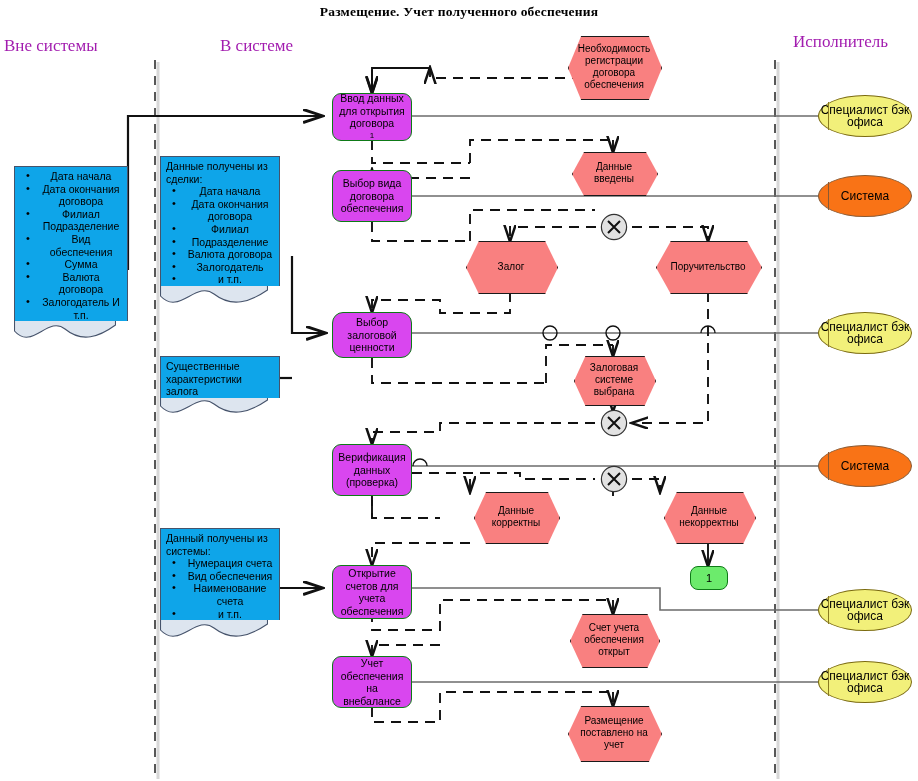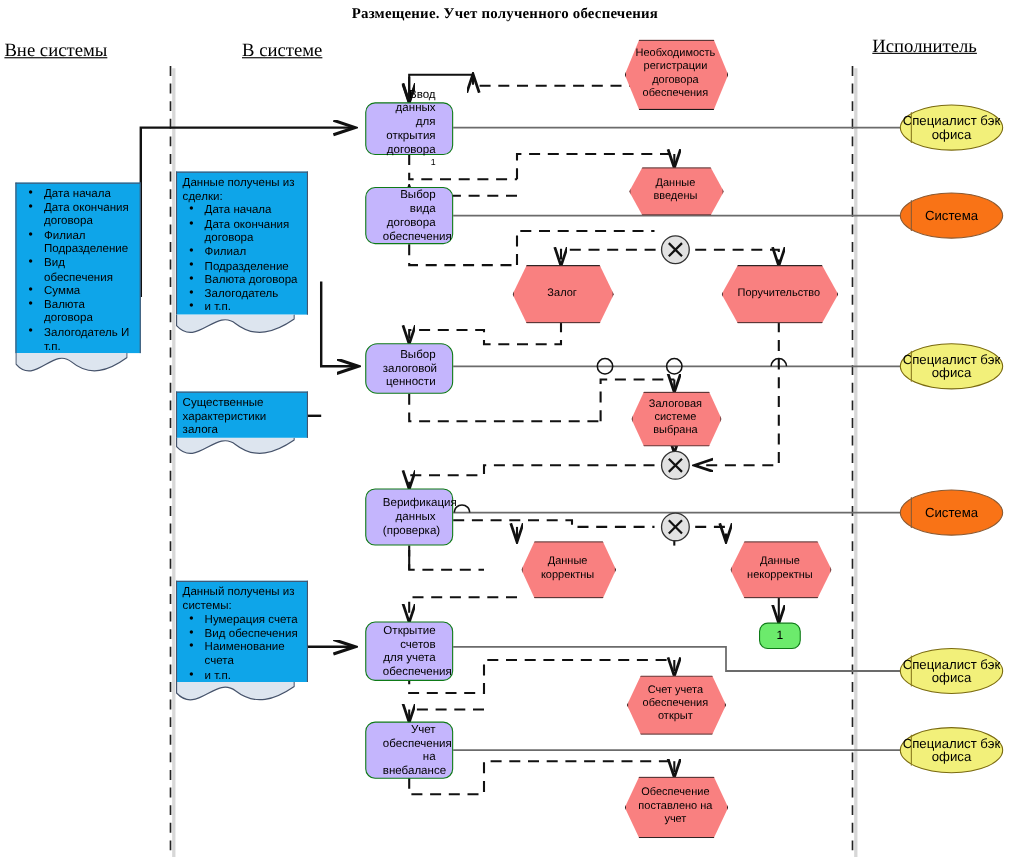--- a/index.html
+++ b/index.html
@@ -13,28 +13,28 @@
   
   .title{
     left:0;top:4px;width:918px;text-align:center;
     font-family:"Liberation Serif","DejaVu Serif",serif;
     font-weight:bold;font-size:13.5px;letter-spacing:.2px;
   }
 
   
   .colhead{
     font-family:"Liberation Serif","DejaVu Serif",serif;
-    font-size:17px;color:#000000;white-space:nowrap;text-decoration:underline;
+    font-size:17px;color:#a21caf;white-space:nowrap;
   }
 
   
   .proc{
-    background:#c4b5fd;border:1.4px solid #0e7a17;border-radius:9px;
-    display:flex;align-items:center;justify-content:center;text-align:right;
-    font-size:10.5px;line-height:12.5px;color:#000;padding:2px 15px;
+    background:#d946ef;border:1.4px solid #0e7a17;border-radius:9px;
+    display:flex;align-items:center;justify-content:center;text-align:center;
+    font-size:10.5px;line-height:12.5px;color:#000;padding:2px 3px;
     box-shadow:0 0 0 0 transparent;
   }
   .proc span{display:block;width:100%;}
   .proc .sub{font-size:8px;}
 
   
   .hexwrap{display:flex;align-items:center;justify-content:center;text-align:center;}
   .hex{
     position:absolute;left:0;top:0;width:100%;height:100%;
     background:#f98080;border:1.3px solid #1a1a1a;
@@ -51,21 +51,21 @@
   .role.system{background:#f97316;border-color:#8a5a33;}
   .role .tick{position:absolute;left:9px;top:16%;height:68%;width:1.3px;background:#8a7a20;}
   .role.system .tick{background:#8a5a33;}
 
   
   .note{
     background:#0ea5e9;border:1.1px solid #46536b;border-bottom:none;
     font-size:10.5px;line-height:12.6px;color:#000;padding:3px 5px 0 5px;
   }
   .noteTail{display:block;}
-  .note ul{margin:0;padding:0 0 0 20px;list-style:none;}
+  .note ul{margin:0;padding:0 0 0 20px;list-style:none;text-align:center;}
   .note li{position:relative;}
   .note li:before{content:"\2022";position:absolute;left:-14px;top:-1px;font-size:11px;}
   .note .hdr{margin:0 0 0 0;}
 
   
   .conn1{
     background:#6ceb6c;border:1.4px solid #0e7a17;border-radius:8px;
     display:flex;align-items:center;justify-content:center;font-size:11px;color:#000;
   }
 </style>
@@ -307,21 +307,21 @@
     <div class="hexlbl">Данные некорректны</div>
   </div>
 
   <div class="abs hexwrap" style="left:570px;top:614px;width:88px;height:52px;">
     <div class="hex"></div>
     <div class="hexlbl">Счет учета обеспечения открыт</div>
   </div>
 
   <div class="abs hexwrap" style="left:568px;top:706px;width:92px;height:54px;">
     <div class="hex"></div>
-    <div class="hexlbl">Обеспечение поставлено на учет</div>
+    <div class="hexlbl">Размещение поставлено на учет</div>
   </div>
 
   <div class="abs" style="left:600px;top:213px;width:28px;height:28px;">
     <svg width="28" height="28" viewBox="0 0 28 28">
       <circle cx="14" cy="14" r="12.6" fill="#e2e2e2" stroke="#333" stroke-width="1.2"></circle>
       <path d="M8,8 L20,20 M20,8 L8,20" stroke="#111" stroke-width="2" fill="none"></path>
     </svg>
   </div>
 
   <div class="abs" style="left:600px;top:409px;width:28px;height:28px;">

